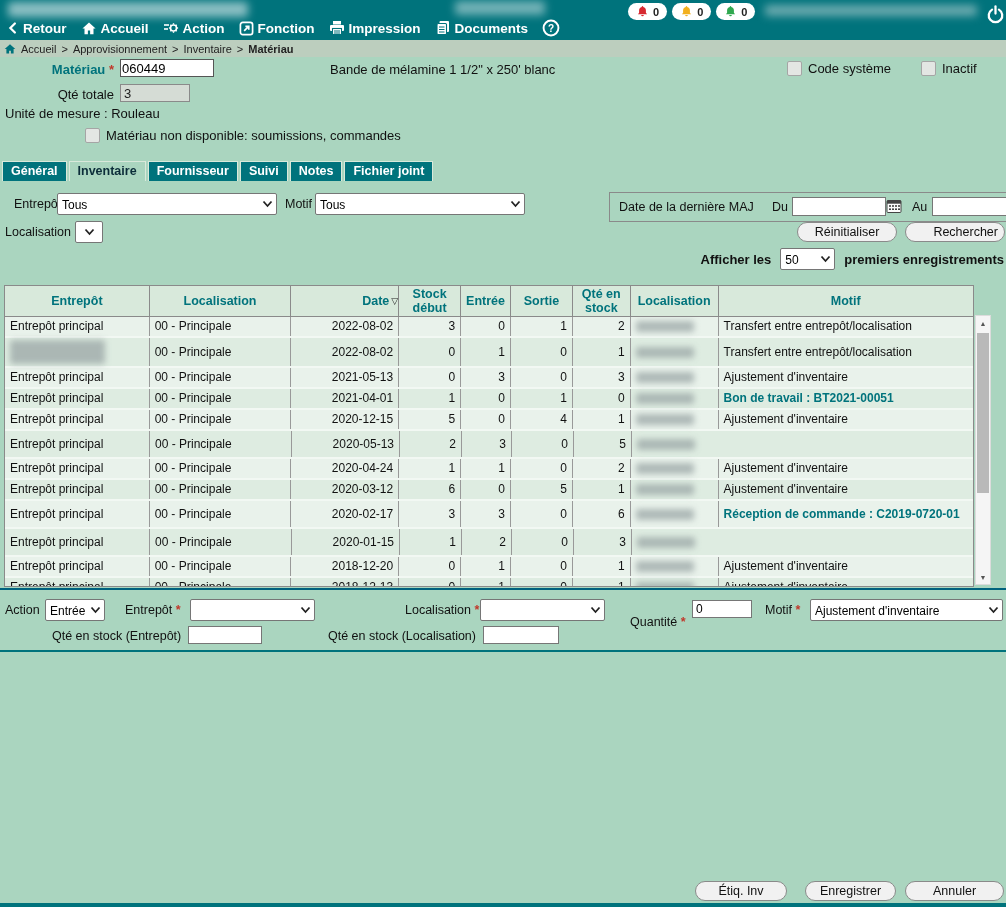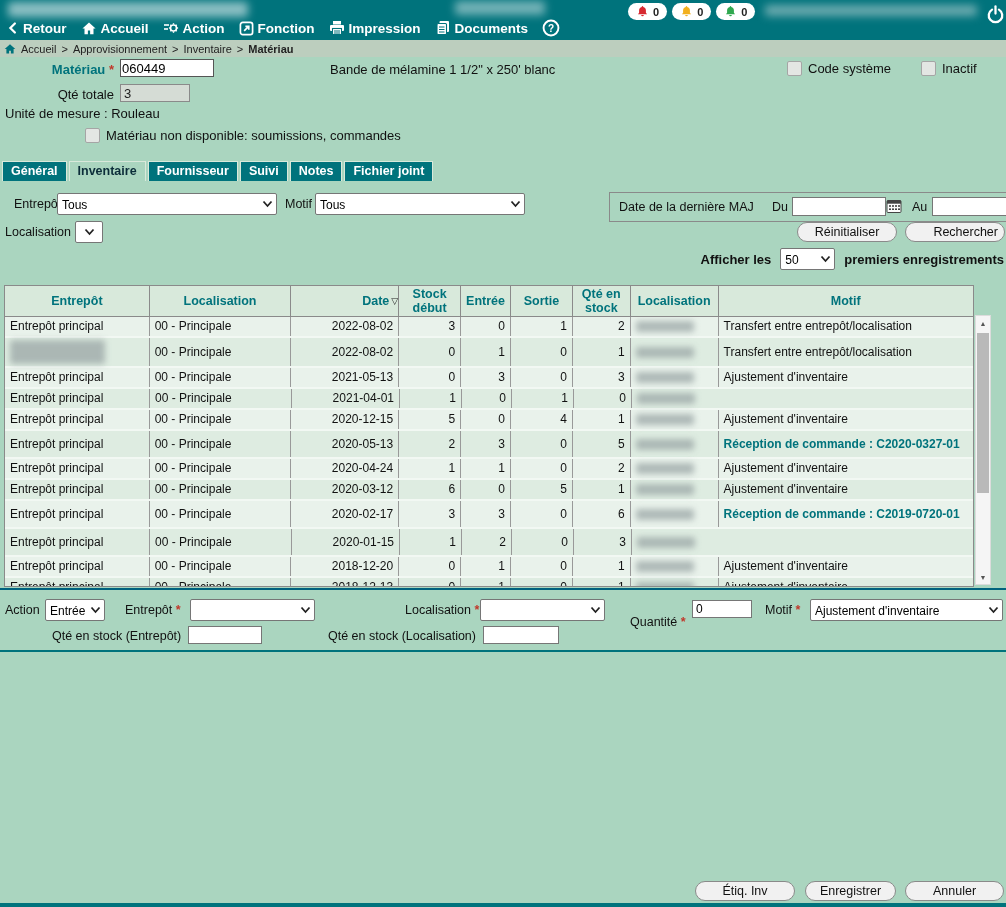--- a/index.html
+++ b/index.html
@@ -92,21 +92,21 @@
 
   
   .bf-label{position:absolute;font-size:12.5px;color:#111;white-space:nowrap;}
   .bf-input{position:absolute;height:16px;border:1px solid #767676;background:#fff;font-size:12px;padding:0 3px;font-family:"Liberation Sans",sans-serif;}
   .sel-action{position:absolute;left:45px;top:599px;width:60px;}
   .sel-bf-entrepot{position:absolute;left:190px;top:599px;width:125px;}
   .sel-bf-localisation{position:absolute;left:480px;top:599px;width:125px;}
   .sel-bf-motif{position:absolute;left:810px;top:599px;width:193px;}
 
   
-  .btn-etiq{position:absolute;left:695px;top:881px;width:100px;text-align:center;}
+  .btn-etiq{position:absolute;left:695px;top:881px;width:92px;text-align:center;}
   .btn-enreg{position:absolute;left:805px;top:881px;width:91px;}
   .btn-annuler{position:absolute;left:905px;top:881px;width:99px;}
 </style>
 </head>
 <body>
 
 <div id="app">
 
   <div class="topbar">
     <div class="logo-blur"></div>
@@ -398,20 +398,21 @@
           <div class="td col0">Entrepôt principal</div>
           <div class="td col1">00 - Principale</div>
           <div class="td col2">2021-04-01</div>
           <div class="td col3 num">1</div>
           <div class="td col4 num">0</div>
           <div class="td col5 num">1</div>
           <div class="td col6 num">0</div>
           <div class="td col7">
             <span class="blur-chip"></span>
           </div>
+          <div class="td col8 link">Bon de travail : BT2021-00051</div>
         </div>
         <div class="tr odd">
           <div class="td col0">Entrepôt principal</div>
           <div class="td col1">00 - Principale</div>
           <div class="td col2">2020-12-15</div>
           <div class="td col3 num">5</div>
           <div class="td col4 num">0</div>
           <div class="td col5 num">4</div>
           <div class="td col6 num">1</div>
           <div class="td col7">
@@ -423,21 +424,20 @@
           <div class="td col0">Entrepôt principal</div>
           <div class="td col1">00 - Principale</div>
           <div class="td col2">2020-05-13</div>
           <div class="td col3 num">2</div>
           <div class="td col4 num">3</div>
           <div class="td col5 num">0</div>
           <div class="td col6 num">5</div>
           <div class="td col7">
             <span class="blur-chip"></span>
           </div>
-          <div class="td col8 link">Réception de commande : C2020-0327-01</div>
         </div>
         <div class="tr odd">
           <div class="td col0">Entrepôt principal</div>
           <div class="td col1">00 - Principale</div>
           <div class="td col2">2020-04-24</div>
           <div class="td col3 num">1</div>
           <div class="td col4 num">1</div>
           <div class="td col5 num">0</div>
           <div class="td col6 num">2</div>
           <div class="td col7">

